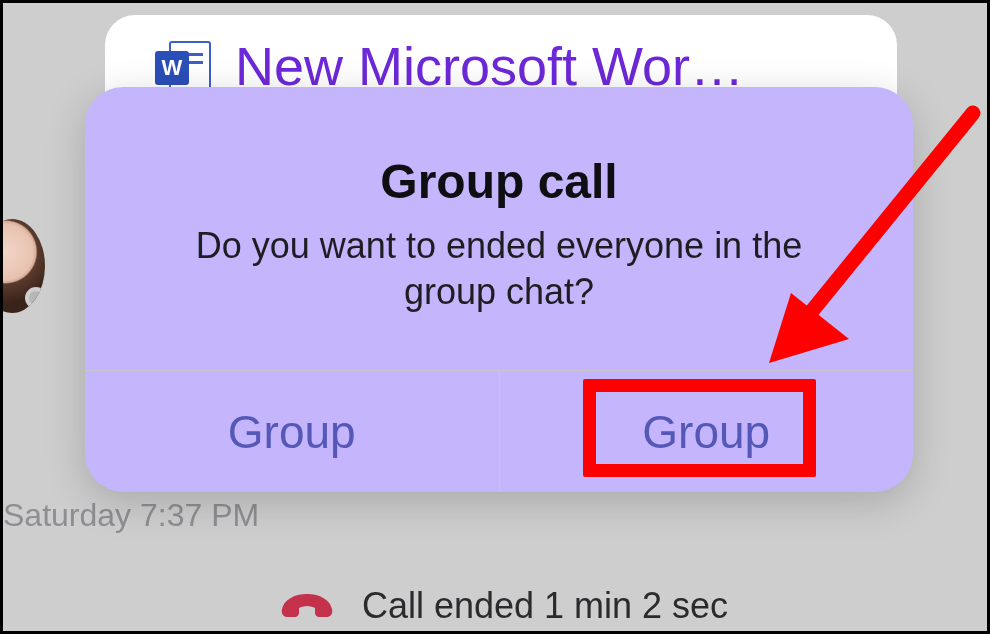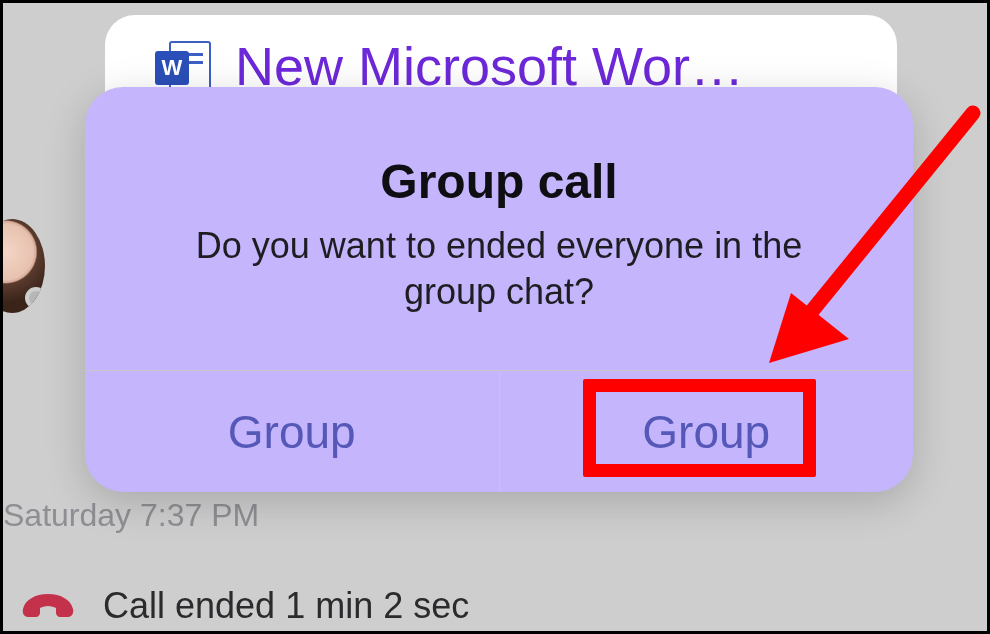--- a/index.html
+++ b/index.html
@@ -131,20 +131,21 @@
     
     .call-row {
       position: absolute;
       bottom: 4px;
       left: 0;
       right: 0;
       display: flex;
       align-items: center;
       gap: 28px;
       padding-left: 18px;
+      justify-content: center;
     }
 
     .phone-icon {
       width: 54px;
       height: 28px;
       flex-shrink: 0;
     }
 
     .call-text {
       font-size: 36px;

